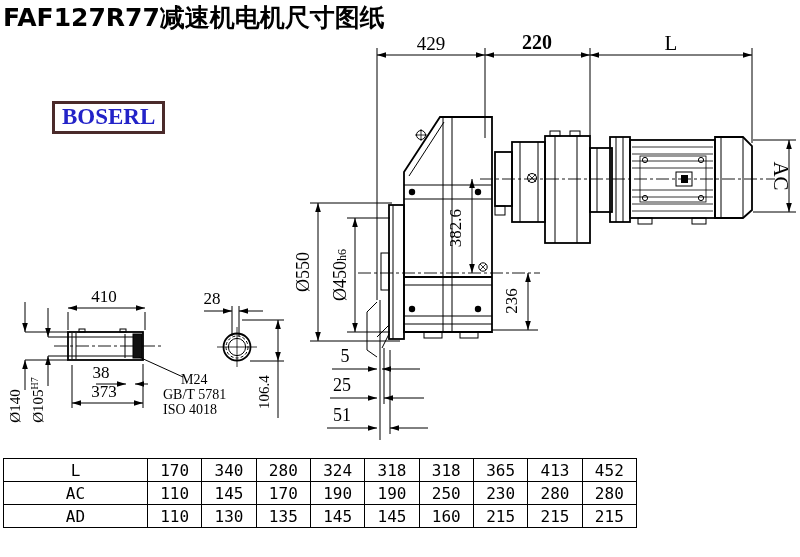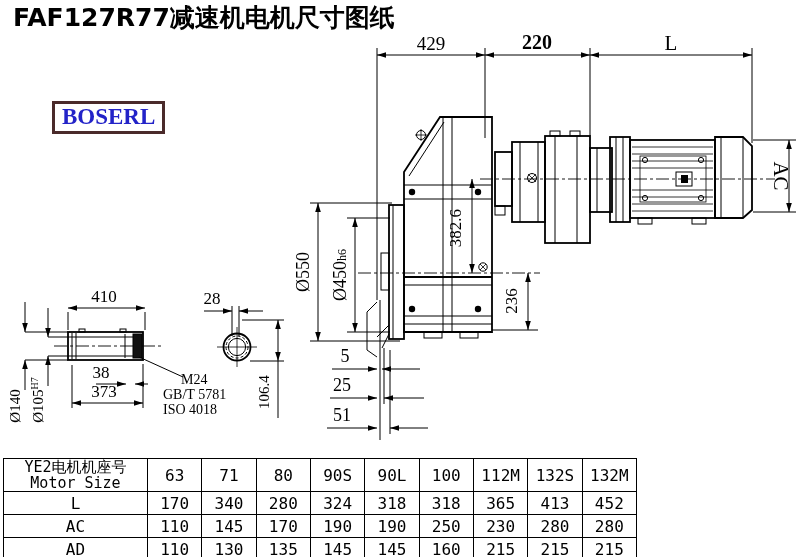--- a/index.html
+++ b/index.html
@@ -1,18 +1,18 @@
 <!DOCTYPE html>
 <html><head>
 <meta charset="utf-8">
 <style>
   html,body{margin:0;padding:0;background:#fff;}
   #stage{position:relative;width:800px;height:557px;background:#ffffff;overflow:hidden;
          font-family:"Liberation Sans",sans-serif;}
-  #title{position:absolute;left:13px;top:1px;font-family:"DejaVu Sans",sans-serif;
+  #title{position:absolute;left:3px;top:1px;font-family:"DejaVu Sans",sans-serif;
          font-weight:700;font-size:25px;color:#000;letter-spacing:0px;white-space:nowrap;}
   #logo{position:absolute;left:52px;top:101px;border:3px solid #4a2a2a;background:#fff;
         padding:0px 7px 1px 7px;font-family:"Liberation Serif",serif;font-size:23px;
         font-weight:600;color:#2323c8;}
   svg text{fill:#000;font-family:"Liberation Serif",serif;}
   .ol{stroke:#000;fill:none;stroke-width:1.8;stroke-linejoin:miter;}
   .o1{stroke:#000;fill:none;stroke-width:1;}
   .th{stroke:#000;fill:none;stroke-width:0.8;}
   .dim{stroke:#000;fill:none;stroke-width:1;}
   .cl{stroke:#000;fill:none;stroke-width:0.9;stroke-dasharray:13 3 3 3;}
@@ -252,35 +252,20 @@
         <col>
         <col>
         <col>
         <col>
         <col>
         <col>
         <col>
         <col>
       </colgroup>
     <tbody>
-        <tr>
-      <td class="hc">
-        <div class="cn">YE2电机机座号</div>
-        <div class="en">Motor Size</div>
-      </td>
-      <td>63</td>
-      <td>71</td>
-      <td>80</td>
-      <td>90S</td>
-      <td>90L</td>
-      <td>100</td>
-      <td>112M</td>
-      <td>132S</td>
-      <td>132M</td>
-    </tr>
     <tr>
       <td>L</td>
       <td>170</td>
       <td>340</td>
       <td>280</td>
       <td>324</td>
       <td>318</td>
       <td>318</td>
       <td>365</td>
       <td>413</td>

